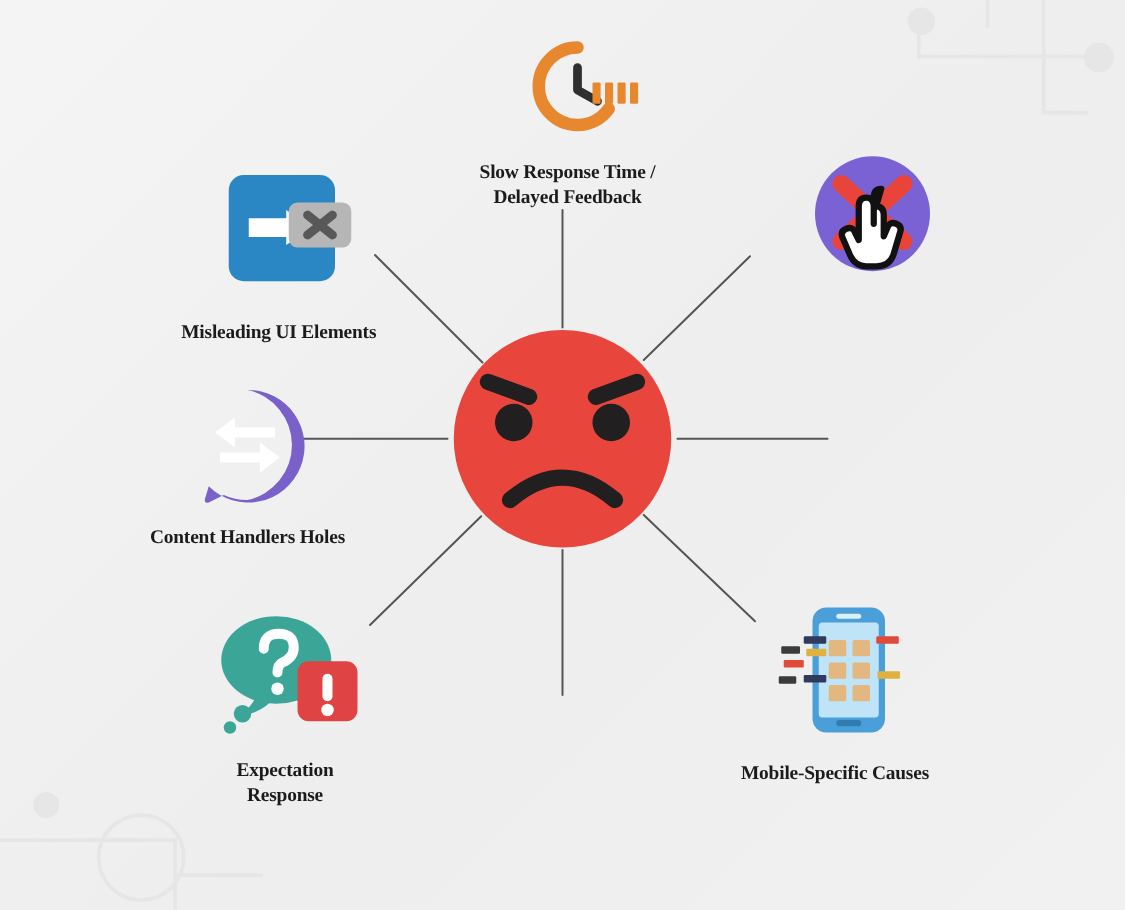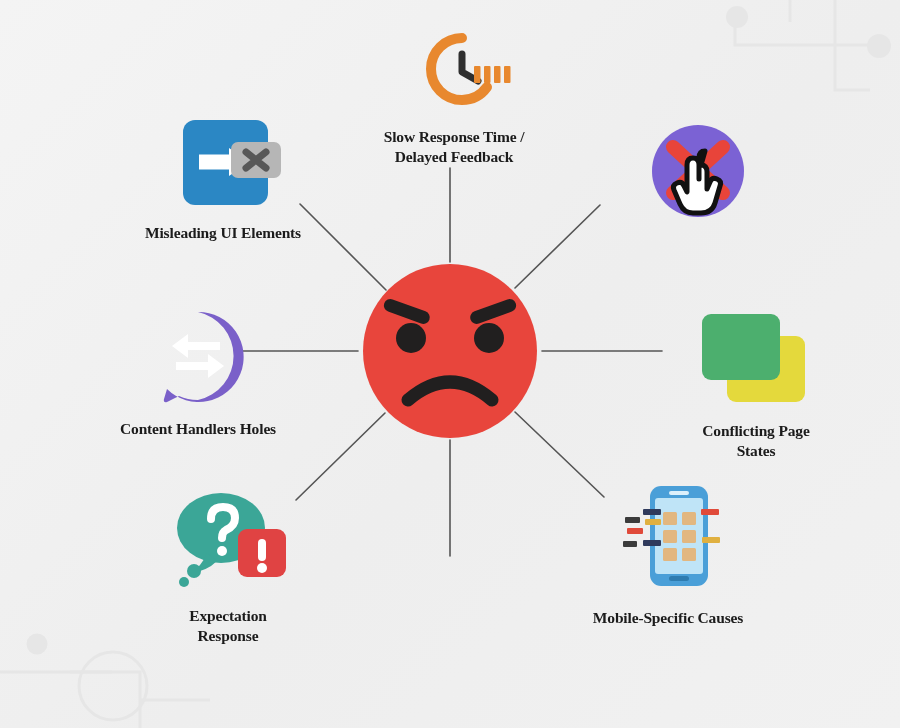--- a/index.html
+++ b/index.html
@@ -48,21 +48,21 @@
     letter-spacing: -0.15px;
     white-space: pre-line;
     font-family: Liberation Serif, serif;
   }
   .icon-wrap {
     position: relative;
     display: block;
   }
   
   #node-slow      { left: 339px; top: 24px; }
-  #node-mislead   { left: 108px; top: 110px; }
+  #node-mislead   { left: 108px; top: 130px; gap: 12px; }
   #node-broken    { left: 586px; top: 121px; }
   #node-content   { left: 83px; top: 306px; }
   #node-conflict  { left: 641px; top: 308px; }
   #node-expect    { left: 113px; top: 483px; }
   #node-invisible { left: 337px; top: 565px; }
   #node-mobile    { left: 553px; top: 480px; }
 </style>
 </head>
 <body>
 
@@ -157,30 +157,20 @@
           <path d="M34 36 L54 36 L74 36 L74 44 L34 44 Z"></path>
           <path d="M42 28 L42 52 L26 40 Z"></path>
           <path d="M30 56 L70 56 L70 64 L30 64 Z"></path>
           <path d="M62 48 L62 72 L78 60 Z"></path>
         </g>
       </svg>
     </span>
     <span class="label">Content Handlers Holes</span>
   </div>
 
-  <div class="node" id="node-conflict">
-    <span class="icon-wrap">
-      <svg width="125" height="100" viewBox="0 0 125 100">
-        <rect x="33" y="28" width="78" height="66" rx="9" fill="#E4D93C"></rect>
-        <rect x="8" y="6" width="78" height="66" rx="9" fill="#4CAF6E"></rect>
-      </svg>
-    </span>
-    <span class="label">Conflicting Page
-States</span>
-  </div>
 
   <div class="node" id="node-expect">
     <span class="icon-wrap">
       <svg width="130" height="110" viewBox="0 0 130 110">
         <ellipse cx="58" cy="45" rx="44" ry="35" fill="#3BA697"></ellipse>
         <path d="M44 70 q-6 14 -16 20 q16 -2 26 -12 z" fill="#3BA697"></path>
         <circle cx="31" cy="88" r="7" fill="#3BA697"></circle>
         <circle cx="21" cy="99" r="5" fill="#3BA697"></circle>
         <path d="M48 36 q0 -12 12 -12 q12 0 12 11 q0 8 -9 12 q-4 2 -4 8" stroke="#ffffff" stroke-width="8" fill="none" stroke-linecap="round"></path>
         <circle cx="59" cy="68" r="5" fill="#ffffff"></circle>

